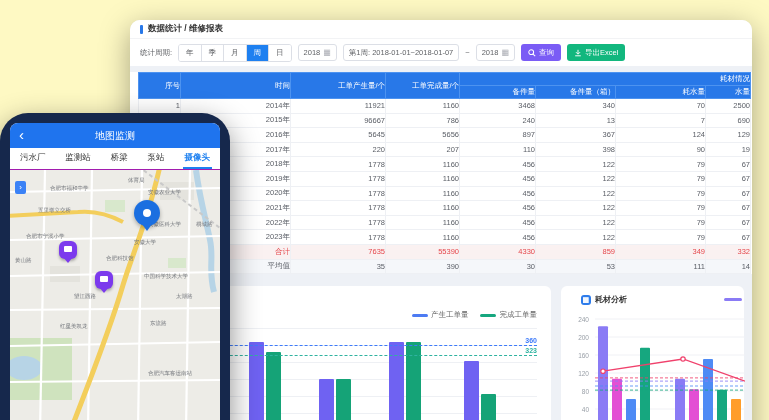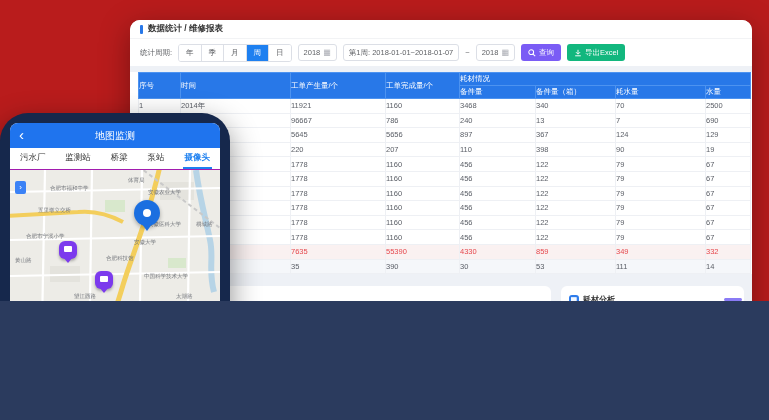--- a/index.html
+++ b/index.html
@@ -1,17 +1,17 @@
 <!DOCTYPE html>
 <html><head>
 <meta charset="utf-8">
 <style>
   html,body{margin:0;padding:0;background:#2B3B5E;}
   *{box-sizing:border-box;}
-  .stage{position:relative;width:769px;height:301px;overflow:hidden;background:#b91c1c;
+  .stage{position:relative;width:769px;height:420px;overflow:hidden;background:#fef9c3;
          font-family:"Liberation Sans",sans-serif;}
 
   
   .desktop{position:absolute;left:130px;top:20px;width:622px;height:520px;background:#EEF1F6;
            border-radius:10px;overflow:hidden;box-shadow:0 8px 30px rgba(0,0,0,.35);}
   .breadcrumb-bar{background:#fff;height:18px;display:flex;align-items:center;padding:0 10px;}
   .blue-tick{width:3px;height:9px;background:#2878E8;border-radius:1px;margin-right:5px;}
   .breadcrumb{font-size:8.5px;font-weight:bold;color:#333;}
   .filterbar{background:#fff;height:28px;display:flex;align-items:center;gap:6px;padding:0 10px;
              border-top:1px solid #F2F3F5;font-size:7.5px;color:#606266;white-space:nowrap;}
@@ -24,41 +24,41 @@
   .cal{color:#A8ABB2;font-size:8px;}
   .btn{border:none;border-radius:3px;color:#fff;font-size:7.5px;height:17px;padding:0 7px;
        display:flex;align-items:center;gap:3px;cursor:pointer;}
   .btn.purple{background:#7A5CF5;}
   .btn.green{background:#12B77E;}
   .btn svg{display:block;}
 
   
   .tablewrap{margin-top:6px;background:#fff;}
   table{border-collapse:collapse;table-layout:fixed;width:612px;margin-left:8px;font-size:7.5px;
-        color:#5A5E66;text-align:left;}
+        color:#5A5E66;text-align:right;}
   thead th{background:#2878E8;color:#fff;font-weight:normal;border:1px solid #4D93F0;height:13px;
            padding:0;overflow:hidden;white-space:nowrap;}
   tbody td{border:1px solid #EEF0F4;height:14.6px;padding:0;overflow:hidden;white-space:nowrap;background:#fff;}
   tr.total td{background:#FAF1F1;color:#E5484D;}
   tr.avg td{background:#F5F7FA;color:#5A5E66;}
 
   
   .charts{display:flex;gap:10px;margin:12px 8px 0;}
   .chart-card{background:#fff;border-radius:6px;position:relative;height:180px;}
   .chart-left{width:415px;}
   .chart-right{width:184px;}
   .lc-legend{position:absolute;top:24px;right:14px;display:flex;gap:12px;align-items:center;
              font-size:7.5px;color:#666;}
   .lc-legend .dash{width:16px;height:3px;border-radius:2px;display:inline-block;margin-right:3px;}
   .lc-plot{position:absolute;left:12px;right:14px;top:26px;height:150px;overflow:hidden;
            background-image:repeating-linear-gradient(to bottom,transparent 0 16px,#EEF0F4 16px 17px);}
   .bar{position:absolute;width:15px;height:160px;border-radius:1px 1px 0 0;}
   .refline{position:absolute;left:0;right:0;border-top:1px dashed;}
   .refline .lbl{position:absolute;right:0;top:-9px;font-size:7px;font-weight:bold;}
-  .rc-title{display:flex;align-items:center;gap:4px;padding:8px 0 0 8px;font-size:8px;font-weight:bold;color:#333;}
+  .rc-title{display:flex;align-items:center;gap:4px;padding:8px 0 0 20px;font-size:8px;font-weight:bold;color:#333;}
   .rc-icon{width:10px;height:10px;background:#2E7CEB;border-radius:3px;color:#fff;font-size:7px;
            display:flex;align-items:center;justify-content:center;}
   .rc-legend{position:absolute;right:2px;top:12px;width:18px;height:3px;border-radius:2px;background:#8A7BF5;}
 
   
   .phone{position:absolute;left:0px;top:113px;width:230px;height:340px;background:#16284C;
          border-radius:28px;padding:10px;box-shadow:0 10px 30px rgba(0,0,0,.45);}
   .screen{width:210px;height:320px;background:#fff;border-radius:8px;overflow:hidden;
           display:flex;flex-direction:column;}
   .p-header{height:25px;background:#1F74EE;color:#fff;display:flex;align-items:center;

